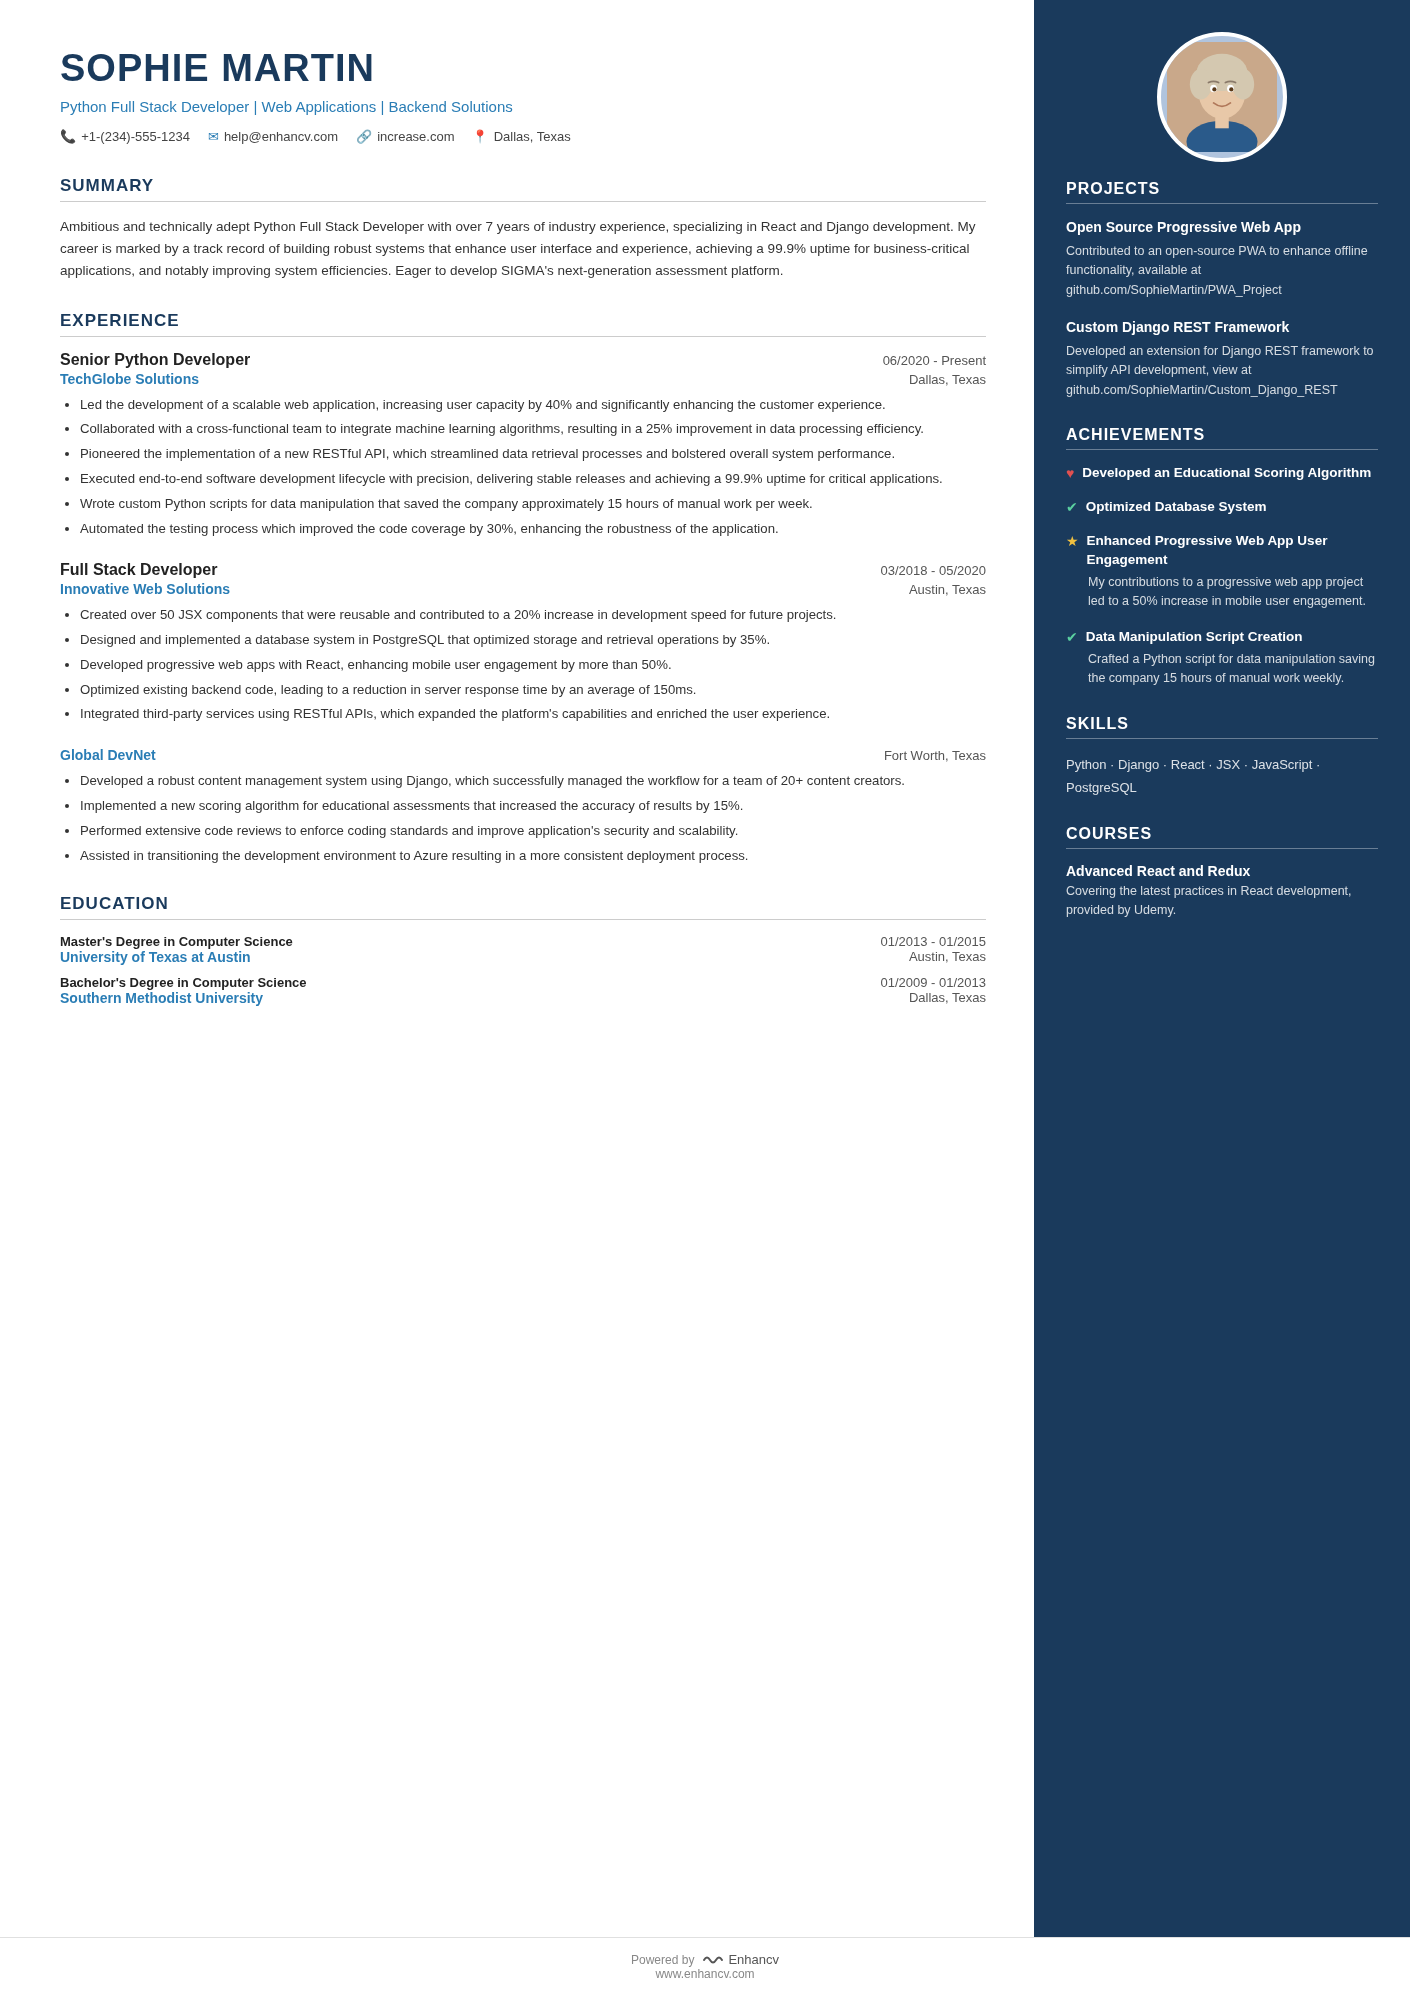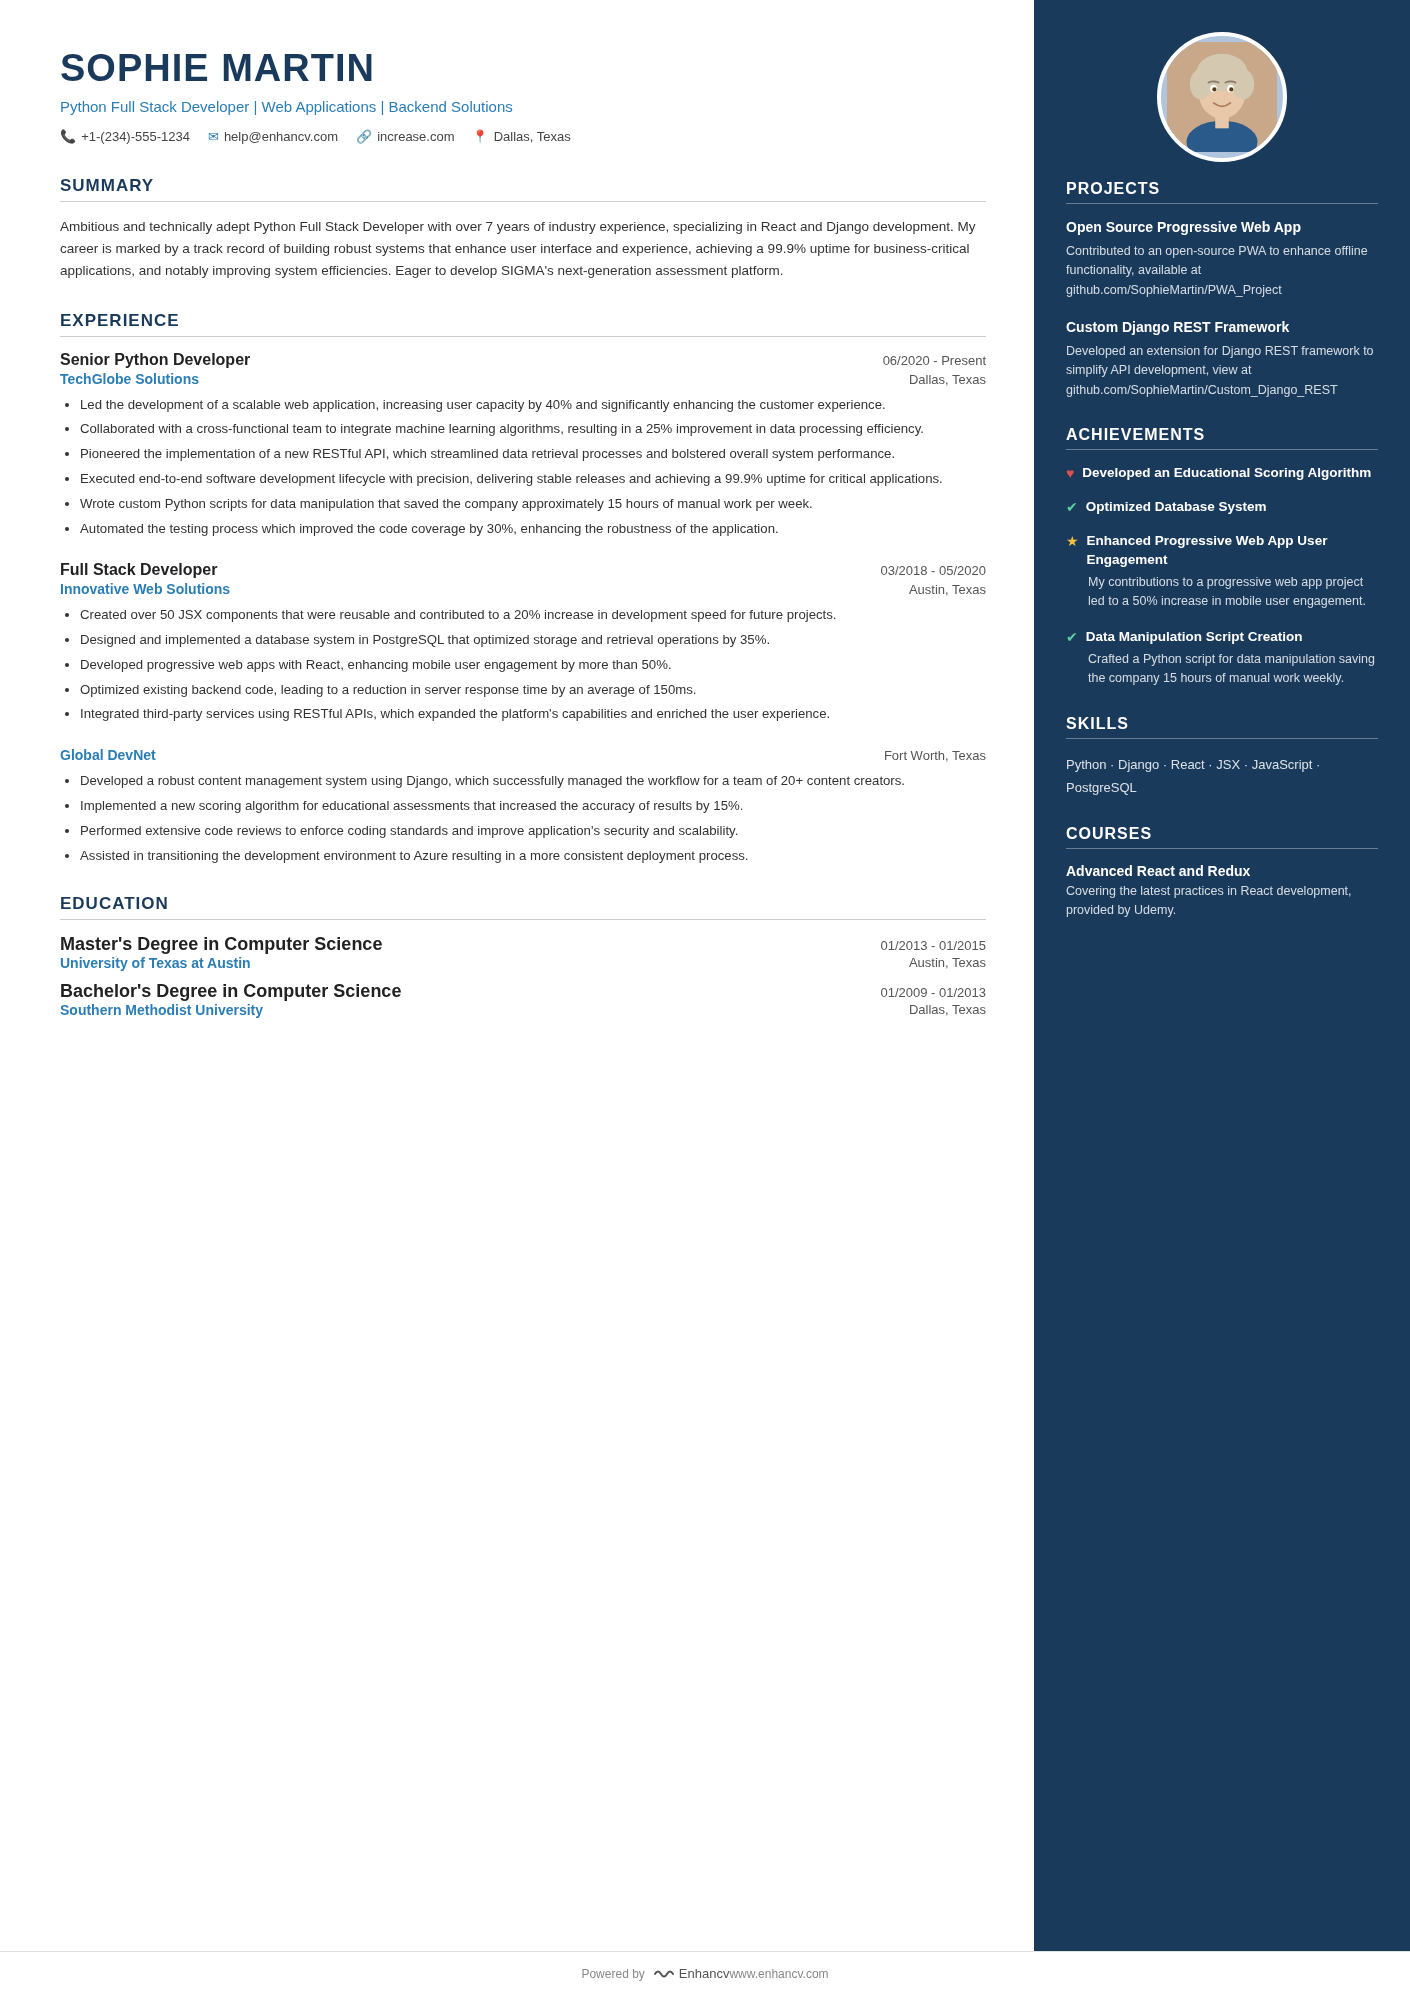--- a/index.html
+++ b/index.html
@@ -135,21 +135,21 @@
     
     .edu-row {
       margin-bottom: 10px;
     }
     .edu-header {
       display: flex;
       justify-content: space-between;
       align-items: baseline;
     }
     .edu-degree {
-      font-size: 18px;
+      font-size: 13px;
       font-weight: 700;
       color: #222;
     }
     .edu-date {
       font-size: 13px;
       color: #555;
     }
     .edu-school-row {
       display: flex;
       justify-content: space-between;
@@ -254,25 +254,26 @@
     .course-desc {
       font-size: 12.5px;
       color: rgba(255,255,255,0.82);
       line-height: 1.5;
     }
     
     .footer {
       background: #fff;
       border-top: 1px solid #e0e0e0;
       display: flex;
-      justify-content: center;
+      justify-content: flex-start;
       align-items: center;
       padding: 14px 60px;
       font-size: 12px;
       color: #888;
+      flex-direction: column;
     }
     .footer-left {
       display: flex;
       align-items: center;
       gap: 8px;
     }
     .footer-logo {
       font-size: 12px;
       color: #888;
     }

